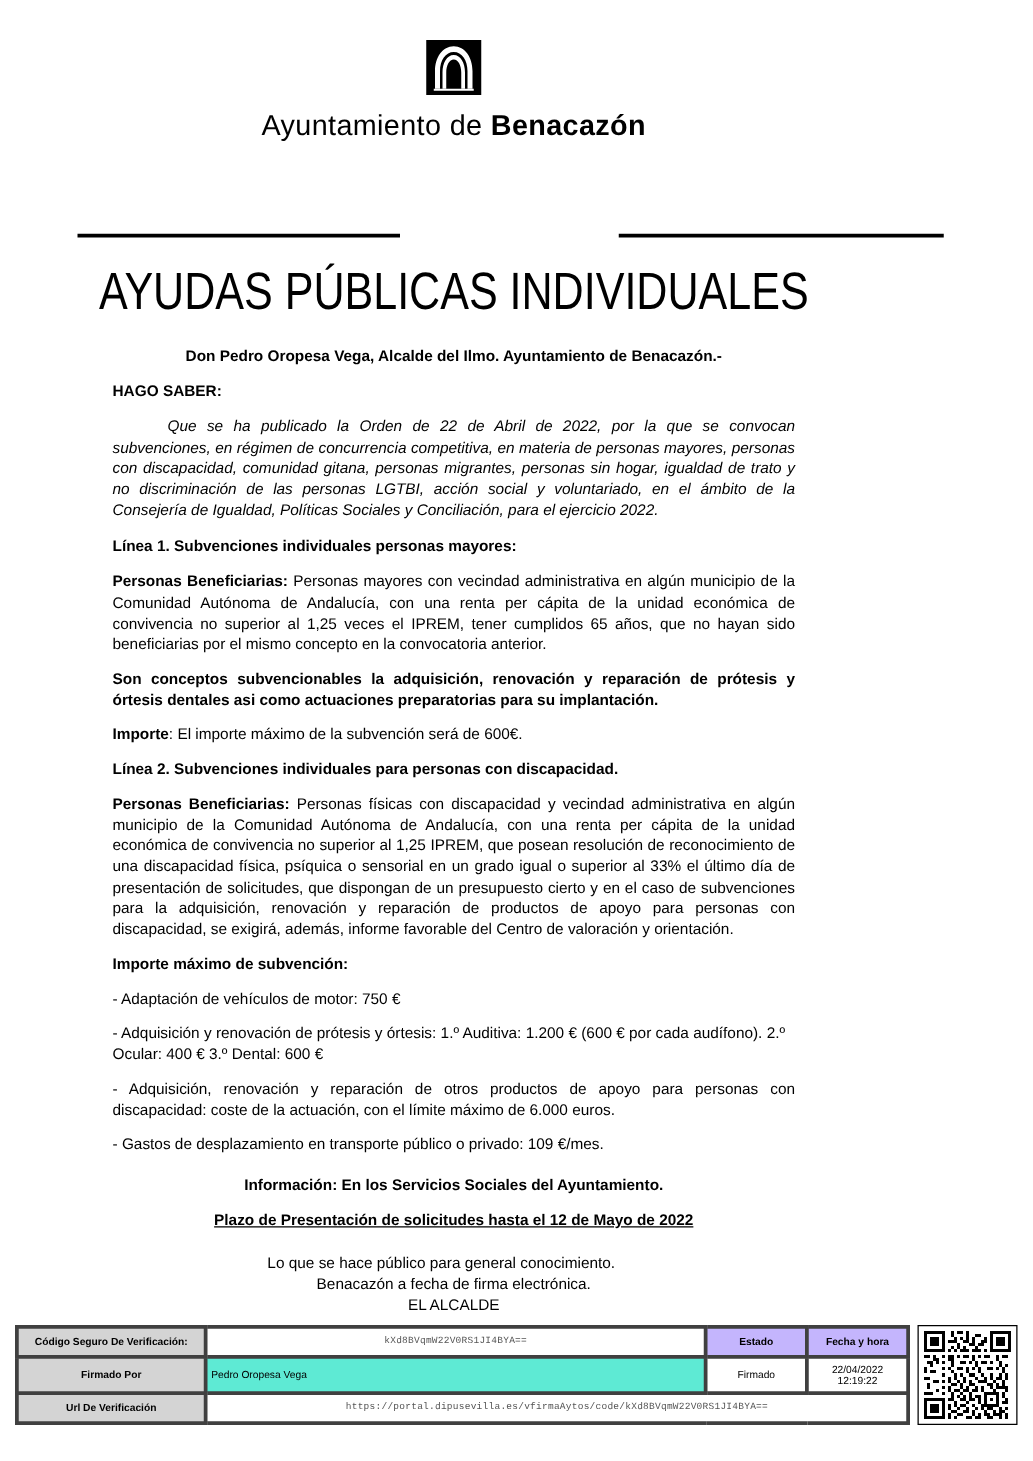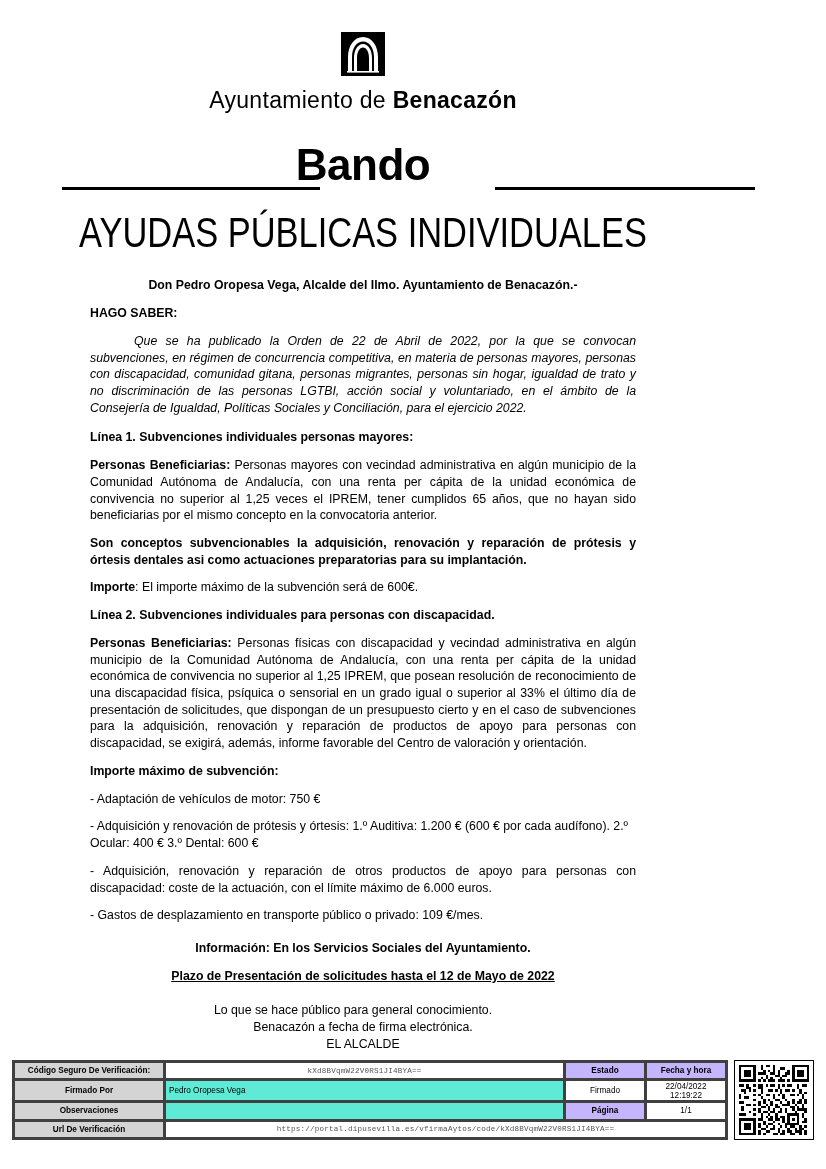--- a/index.html
+++ b/index.html
@@ -189,21 +189,20 @@
       <rect x="12.3" y="26" width="1.2" height="15" fill="#000" opacity="0.0"></rect>
     </svg>
     <div class="org-name">
       <span>Ayuntamiento de </span><span class="bold">Benacazón</span>
     </div>
   </div>
 
   <div class="title-row">
     <div class="rule left"></div>
     <div class="rule right"></div>
-    <div class="title-main">Bando</div>
   </div>
   <div class="subtitle">AYUDAS PÚBLICAS INDIVIDUALES</div>
 
   <div class="content">
 
     <p class="center b">Don Pedro Oropesa Vega, Alcalde del Ilmo. Ayuntamiento de Benacazón.-</p>
 
     <p class="b">HAGO SABER:</p>
 
     <p class="para-intro">Que se ha publicado la Orden de 22 de Abril de 2022, por la que se convocan subvenciones, en régimen de concurrencia competitiva, en materia de personas mayores, personas con discapacidad, comunidad gitana, personas migrantes, personas sin hogar, igualdad de trato y no discriminación de las personas LGTBI, acción social y voluntariado, en el ámbito de la Consejería de Igualdad, Políticas Sociales y Conciliación, para el ejercicio 2022.</p>
@@ -250,26 +249,20 @@
           <td class="lbl">Código Seguro De Verificación:</td>
           <td class="mono">kXd8BVqmW22V0RS1JI4BYA==</td>
           <td class="sm-lbl">Estado</td>
           <td class="sm-lbl">Fecha y hora</td>
         </tr>
         <tr>
           <td class="lbl">Firmado Por</td>
           <td class="val">Pedro Oropesa Vega</td>
           <td class="sm-val">Firmado</td>
           <td class="sm-val">22/04/2022 12:19:22</td>
-        </tr>
-        <tr>
-          <td class="lbl">Observaciones</td>
-          <td class="val"></td>
-          <td class="sm-lbl">Página</td>
-          <td class="sm-val">1/1</td>
         </tr>
         <tr>
           <td class="lbl">Url De Verificación</td>
           <td class="mono urlrow" colspan="3">https://portal.dipusevilla.es/vfirmaAytos/code/kXd8BVqmW22V0RS1JI4BYA==</td>
         </tr>
       </tbody>
     </table>
 
     <div class="qr-box">
       <svg width="72" height="72" viewBox="0 0 29 29" shape-rendering="crispEdges" aria-hidden="true">

